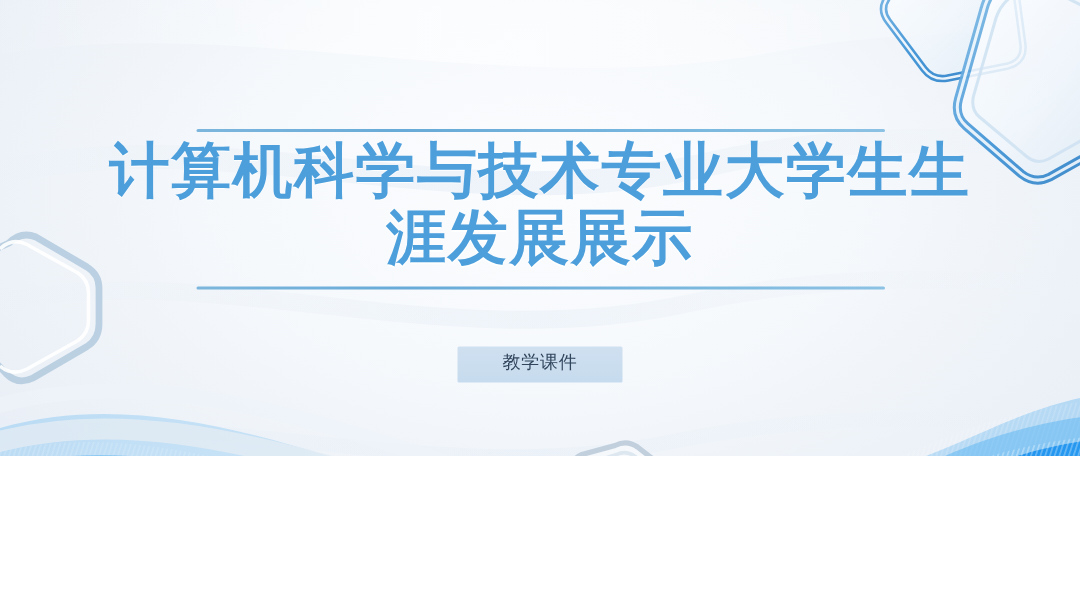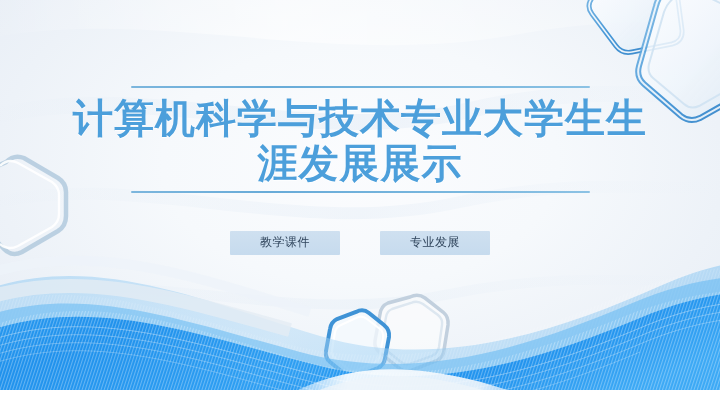--- a/index.html
+++ b/index.html
@@ -3,23 +3,23 @@
 <meta charset="utf-8">
 <style>
   html, body {
     margin: 0;
     padding: 0;
     background: #ffffff;
   }
   #slide {
     position: relative;
     width: 720px;
-    height: 390px;
+    height: 304px;
     overflow: hidden;
-    font-family: Liberation Sans, sans-serif;
+    font-family: Liberation Mono, monospace;
     background:
       radial-gradient(ellipse 520px 320px at 50% 42%, #fbfcfe 0%, #f6f9fc 38%, #edf2f8 70%, #e6ecf5 100%),
       linear-gradient(135deg, #e7edf6 0%, #f4f7fb 45%, #eef3f9 100%);
   }
 
   
   .bg-layer {
     position: absolute;
     left: 0; top: 0;
     width: 720px; height: 405px;
@@ -209,16 +209,15 @@
   </svg>
 
   <div class="title-block">
     <div class="rule top"></div>
     <h1 class="main-title">计算机科学与技术专业大学生生涯发展展示</h1>
     <div class="rule bottom"></div>
   </div>
 
   <div class="tag-row">
     <div class="tag">教学课件</div>
-    <div class="tag">专业发展</div>
   </div>
 
 </div>
 
 </body></html>

